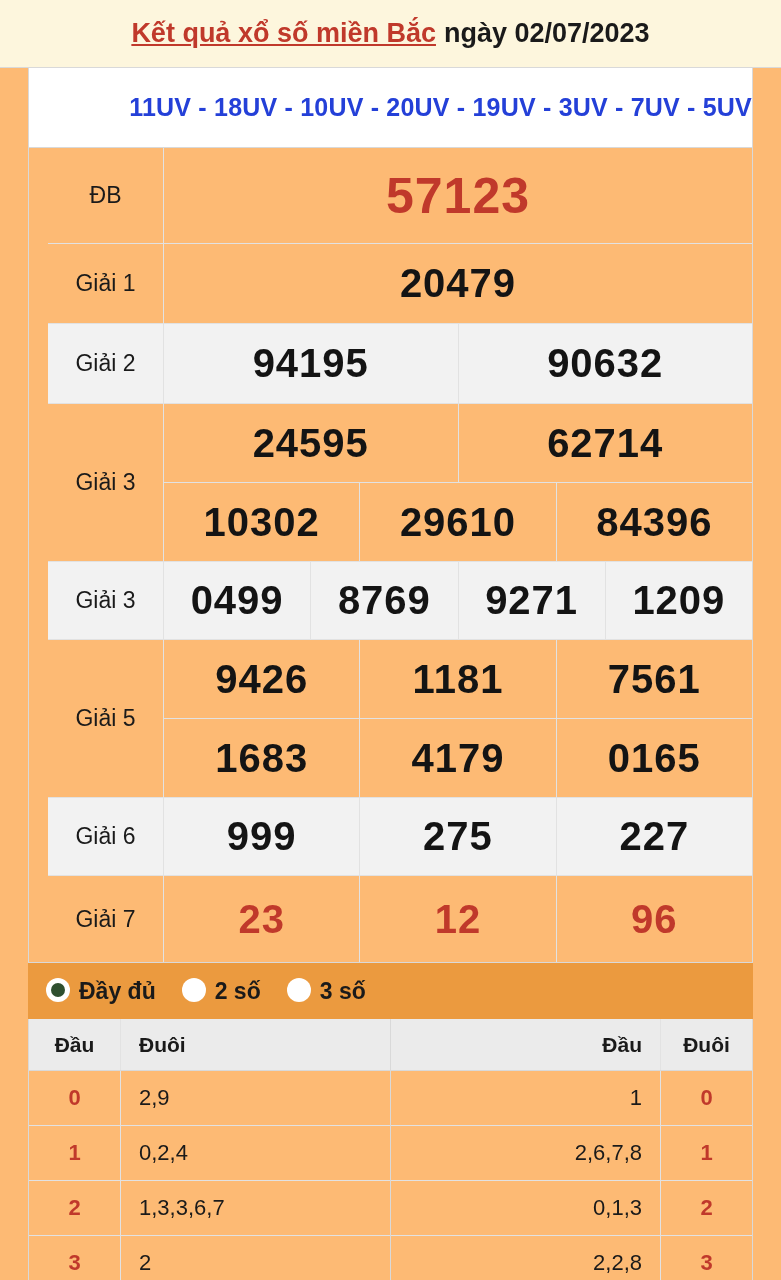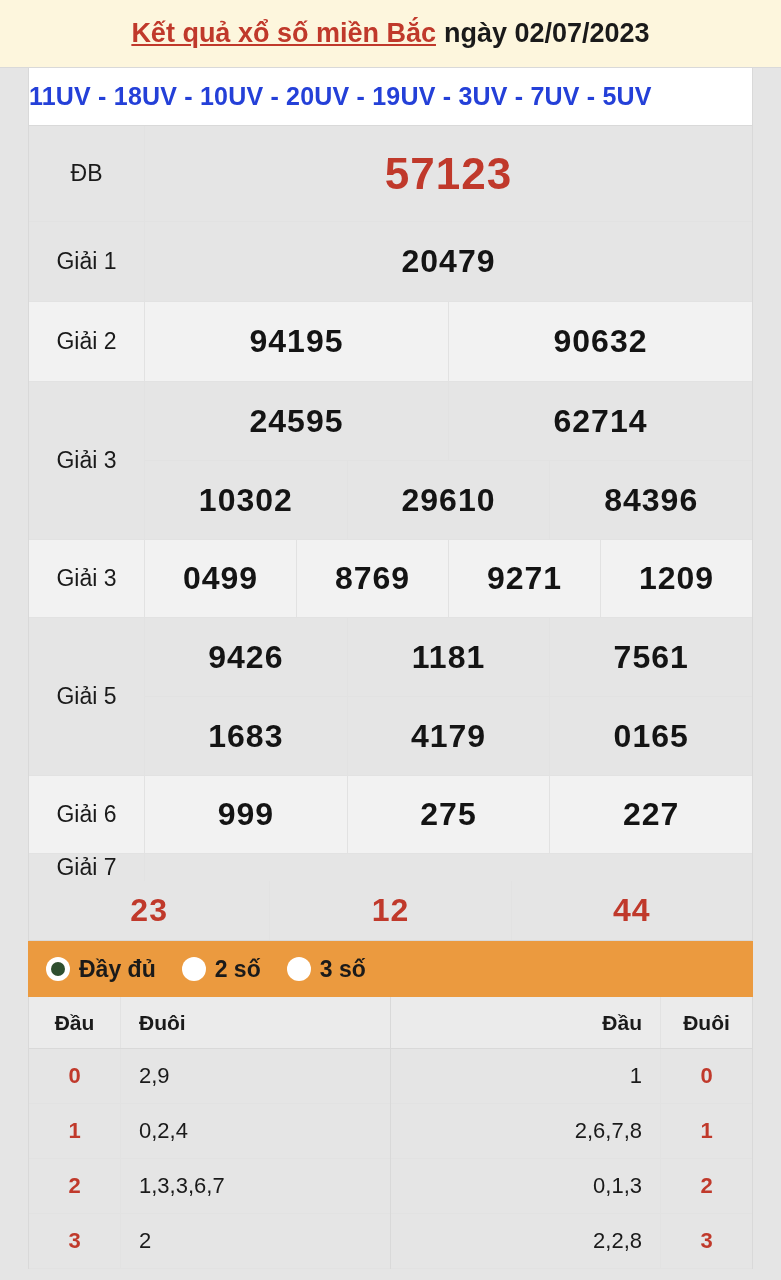--- a/index.html
+++ b/index.html
@@ -5,21 +5,21 @@
   * { box-sizing: border-box; }
   html, body {
     margin: 0; padding: 0;
     background: #ffffff;
     font-family: "Liberation Sans", sans-serif;
   }
   #page {
     width: 781px;
     height: 1280px;
     position: relative;
-    background: #e5e5e5;
+    background: #fdba74;
     overflow: hidden;
   }
 
   
   .header {
     background: #fdf6dd;
     height: 68px;
     display: flex;
     align-items: center;
     justify-content: center;
@@ -33,49 +33,50 @@
     margin-right: 8px;
   }
   .header .title-date {
     color: #1a1a1a;
     font-weight: bold;
     font-size: 27px;
   }
 
   
   .uv-row {
-    height: 58px;
+    height: 80px;
     margin: 0 28px;
     border: 1px solid #d9d9d9;
     border-top: none;
     display: flex;
     align-items: center;
-    justify-content: flex-start;
+    justify-content: flex-end;
     background: #ffffff;
   }
   .uv-row .uv-text {
     color: #2440d8;
     font-weight: bold;
     font-size: 25px;
     letter-spacing: 0.2px;
   }
 
   
   .results {
     margin: 0 28px;
     border-left: 1px solid #d9d9d9;
     border-right: 1px solid #d9d9d9;
     border-bottom: 1px solid #d9d9d9;
+    padding-left: 19px;
   }
   .prize-row {
     display: flex;
     width: 100%;
     border-bottom: 1px solid #e2e2e2;
   }
-  .prize-row:last-child { border-bottom: none; flex-direction: column; }
+  .prize-row:last-child { border-bottom: none; }
   .prize-row.shaded { background: #f2f2f2; }
   .prize-label {
     width: 116px;
     min-width: 116px;
     display: flex;
     align-items: center;
     justify-content: center;
     font-size: 23px;
     color: #1a1a1a;
     border-right: 1px solid #e2e2e2;
@@ -89,29 +90,29 @@
     display: flex;
     flex: 1;
     border-bottom: 1px solid #e2e2e2;
   }
   .num-line:last-child { border-bottom: none; }
   .num-cell {
     flex: 1;
     display: flex;
     align-items: center;
     justify-content: center;
-    font-size: 32px;
+    font-size: 40px;
     font-weight: bold;
     color: #141414;
     border-right: 1px solid #e2e2e2;
     letter-spacing: 1px;
   }
   .num-cell:last-child { border-right: none; }
   .num-cell.red { color: #c0392b; }
-  .num-cell.db { font-size: 44px; color: #c0392b; }
+  .num-cell.db { font-size: 50px; color: #c0392b; }
 
   .row-h-db   { height: 96px; }
   .row-h-1    { height: 80px; }
   .row-h-2    { height: 80px; }
   .row-h-3    { height: 158px; }
   .row-h-4    { height: 78px; }
   .row-h-5    { height: 158px; }
   .row-h-6    { height: 78px; }
   .row-h-7    { height: 86px; }
 
@@ -120,21 +121,20 @@
     margin: 0 28px;
     height: 56px;
     background: #eb9a3f;
     display: flex;
     align-items: center;
     padding-left: 18px;
     gap: 26px;
   }
   .filter-opt {
     display: flex;
-    align-items: center;
     gap: 9px;
     cursor: pointer;
   }
   .radio {
     width: 24px; height: 24px;
     border-radius: 50%;
     background: #ffffff;
     display: inline-block;
     position: relative;
   }
@@ -290,21 +290,21 @@
         </div>
       </div>
     </div>
 
     <div class="prize-row row-h-7">
       <div class="prize-label">Giải 7</div>
       <div class="prize-body">
         <div class="num-line">
           <div class="num-cell red">23</div>
           <div class="num-cell red">12</div>
-          <div class="num-cell red">44</div>
+          <div class="num-cell red">96</div>
         </div>
       </div>
     </div>
 
   </div>
 
   <div class="filter-bar">
     <div class="filter-opt">
       <span class="radio on"></span>
       <span class="lbl">Đầy đủ</span>

